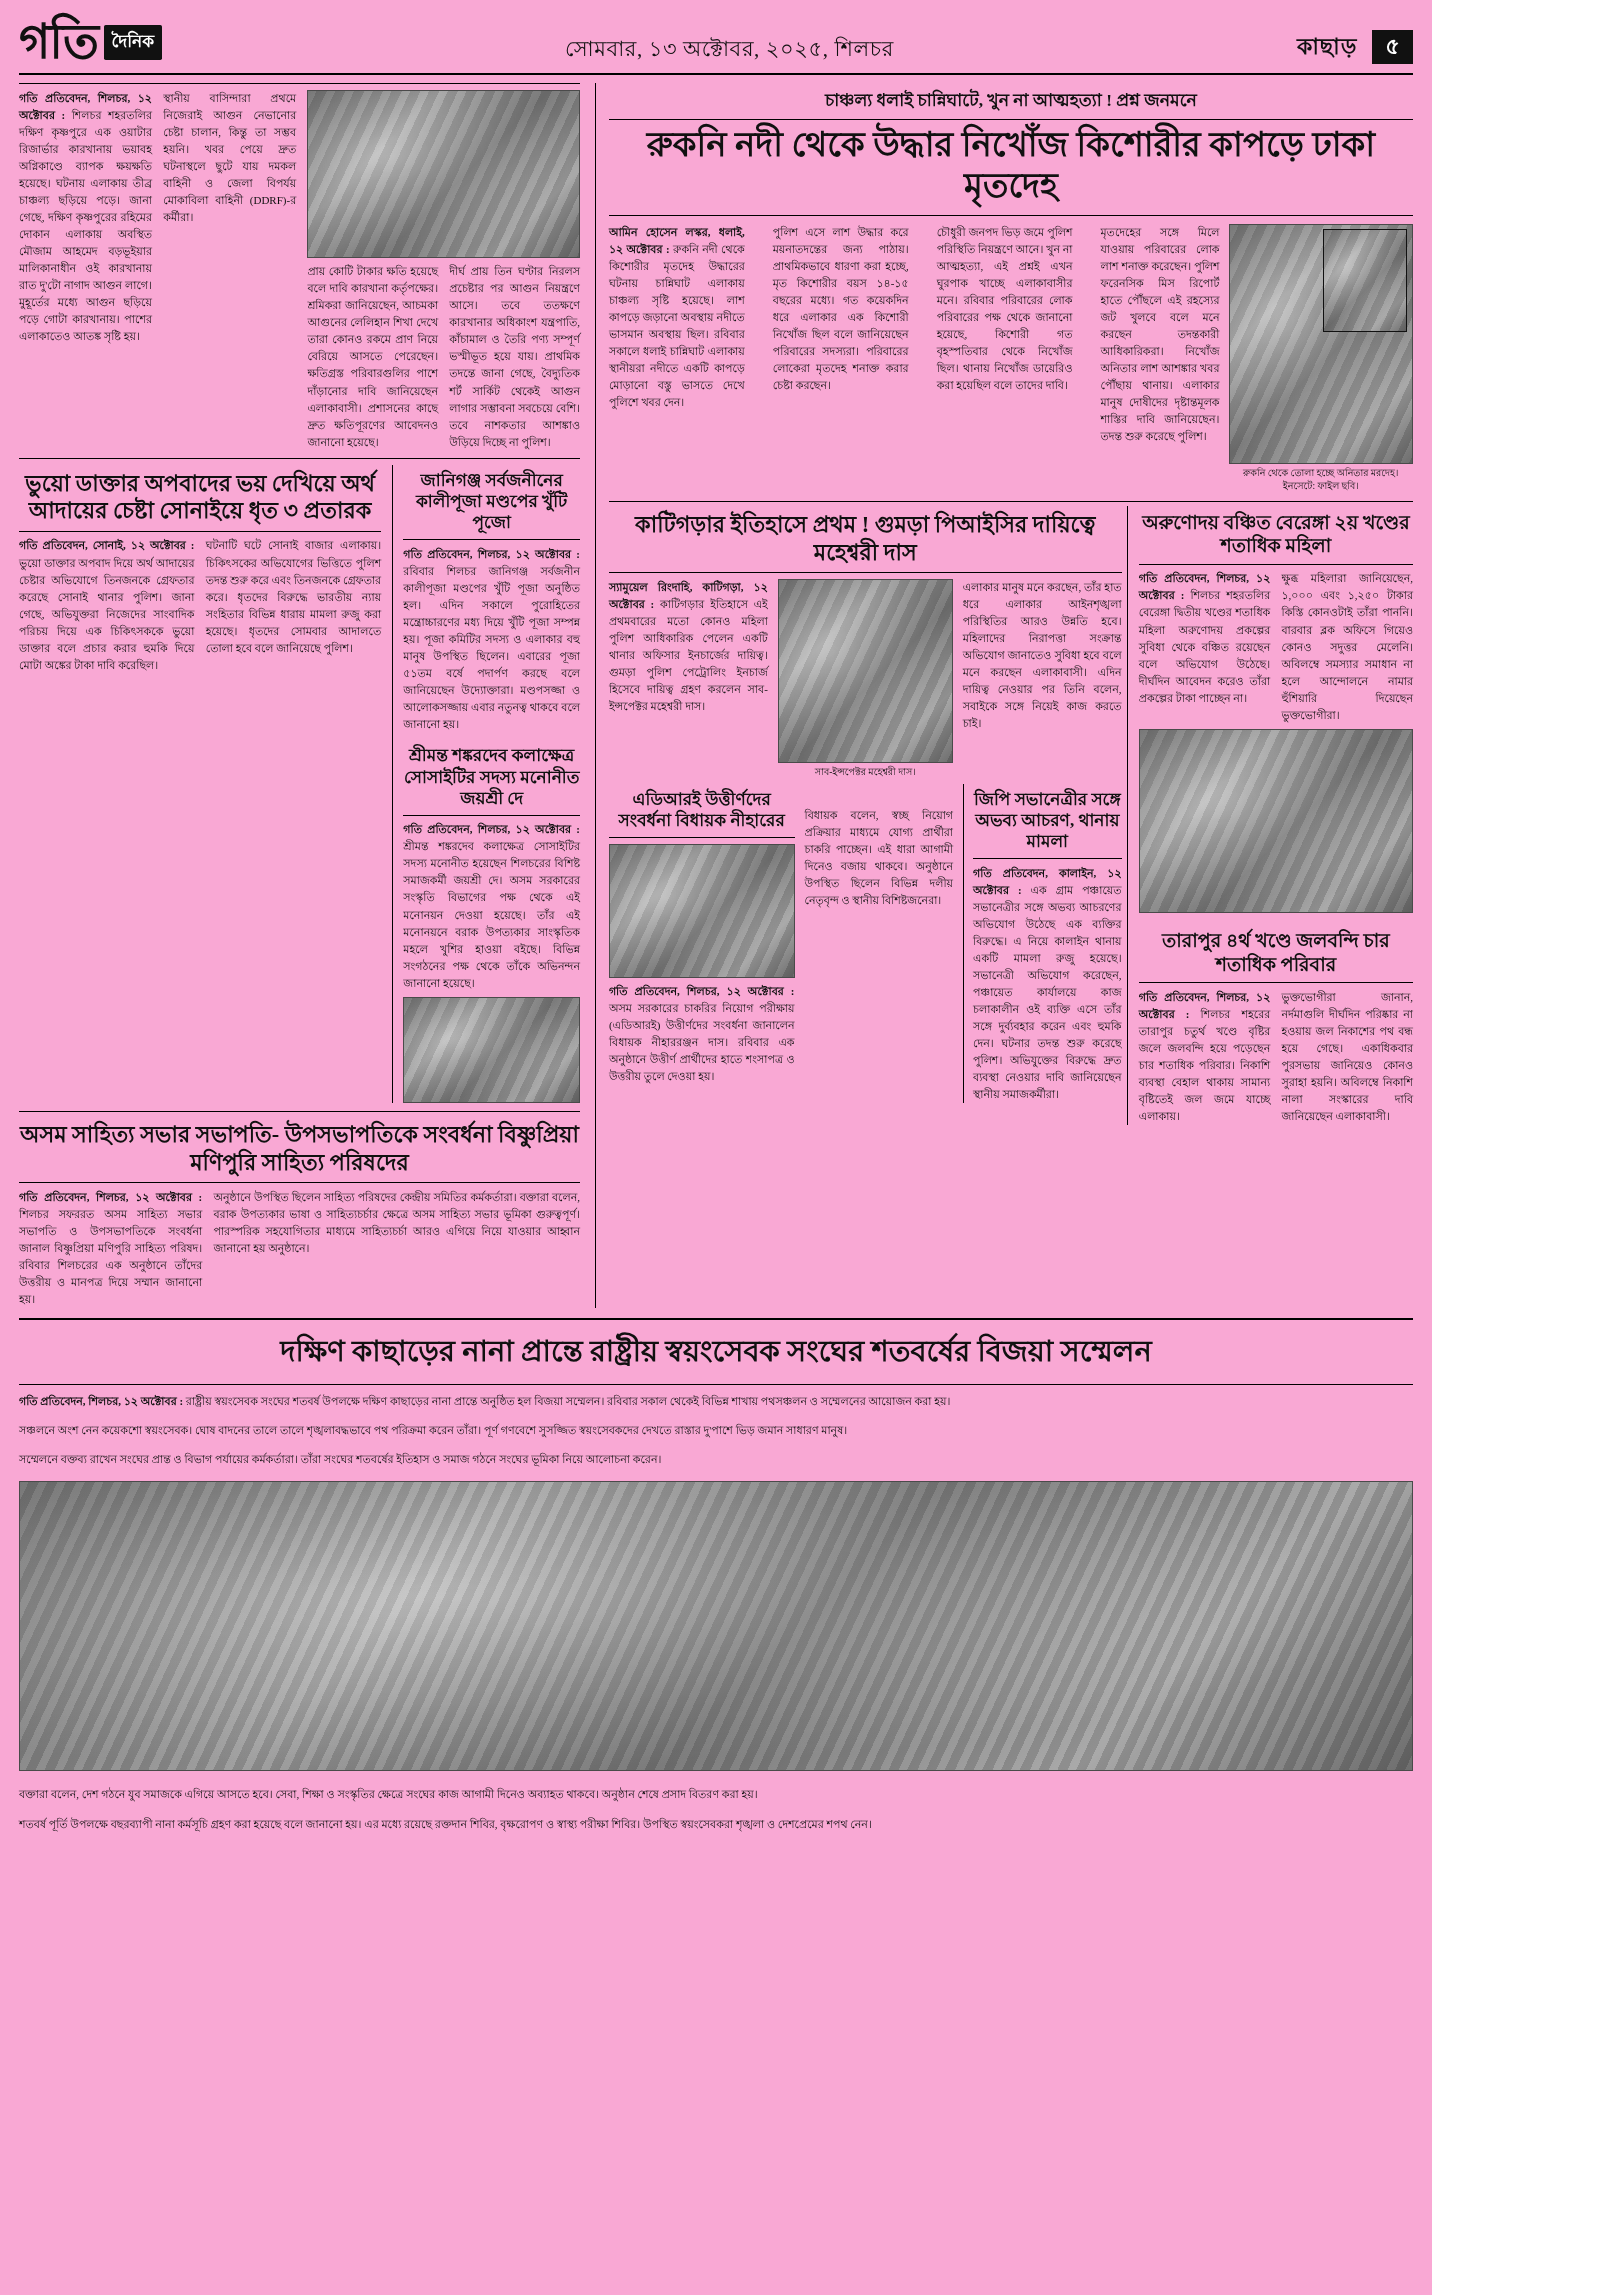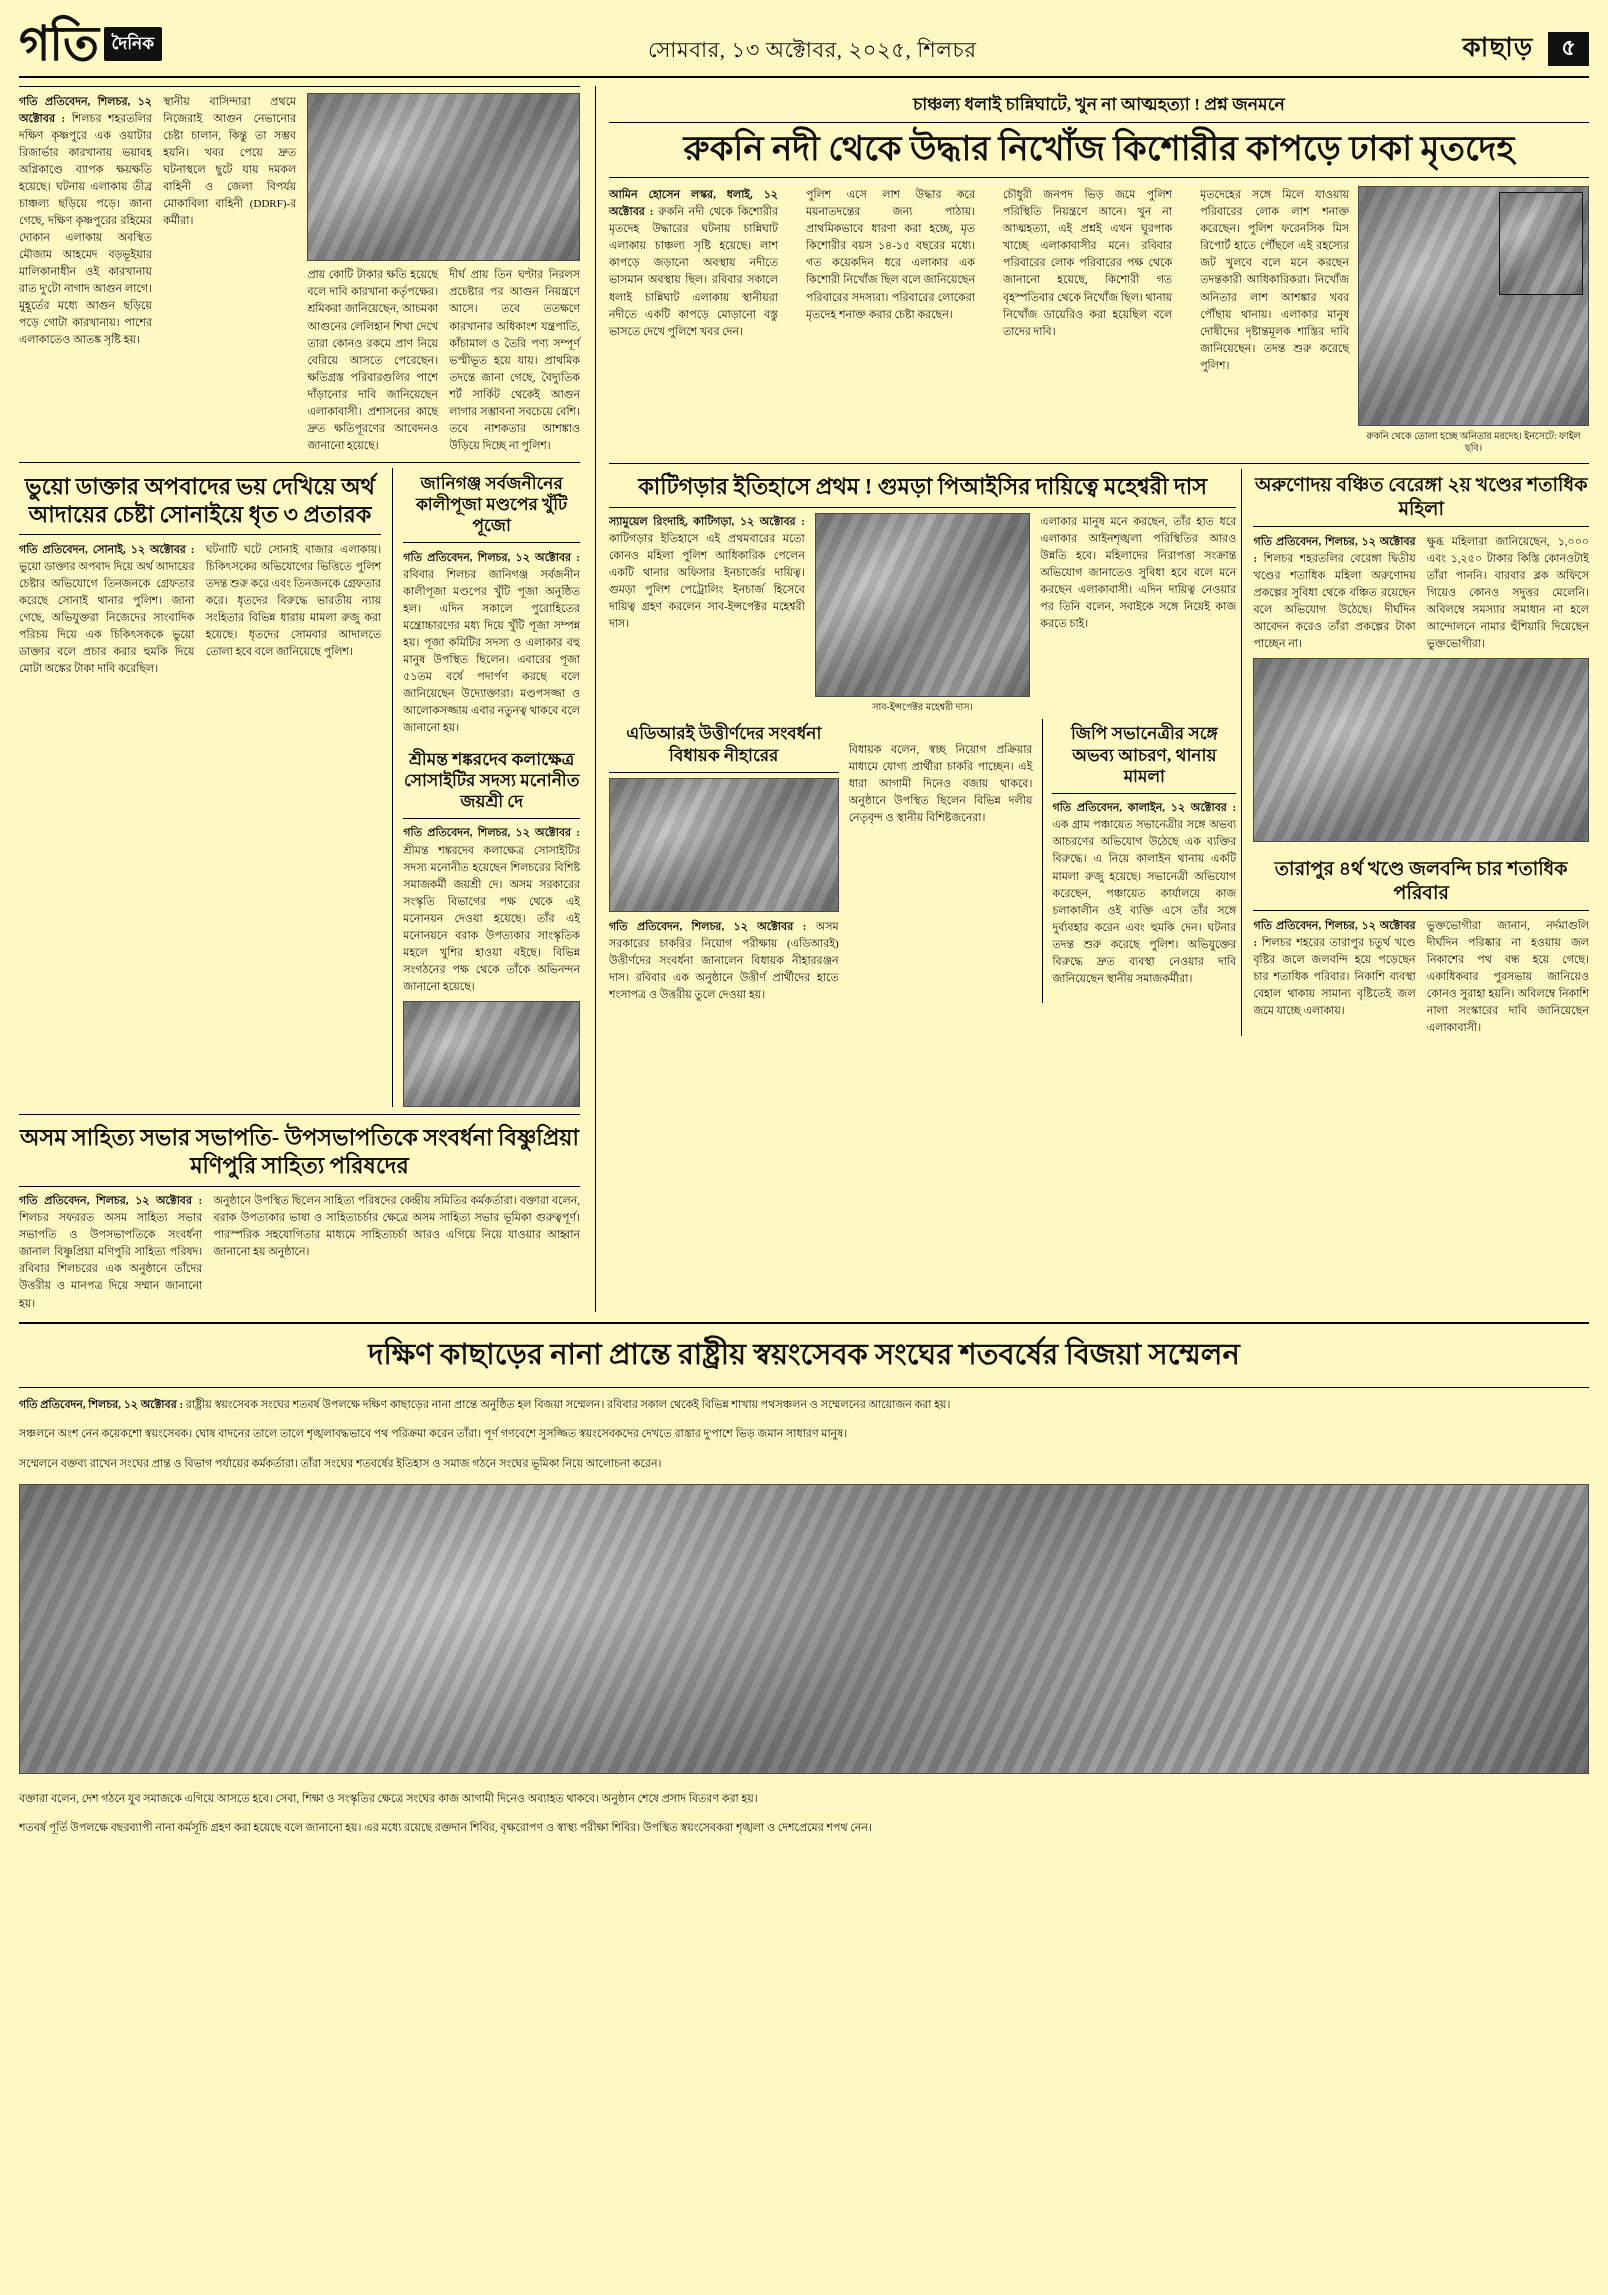--- a/index.html
+++ b/index.html
@@ -4,23 +4,23 @@
 <style>
   * { box-sizing: border-box; }
   html, body { margin:0; padding:0; }
   body {
     width: 1608px;
     background: #ffffff;
     font-family: "Liberation Serif", "DejaVu Serif", serif;
     color: #111;
   }
   .page {
-    width: 1608px;
+    width: 1432px;
     min-height: 2295px;
-    background: #fef9c3;
+    background: #f9a8d4;
     padding: 15.6px 19px 11.2px 19px;
   }
   
   .masthead {
     display: flex;
     align-items: center;
     border-bottom: 2.8px solid #000;
     padding-bottom: 5.6px;
   }
   .logo-wrap { display:flex; align-items:flex-end; gap:5.6px; }
@@ -36,21 +36,21 @@
     padding: 3.4px 7.8px; border-radius: 1.7px; margin-bottom: 3.4px;
   }
   .masthead-date {
     flex: 1;
     text-align: center;
     font-size: 21px;
     letter-spacing: 0.6px;
     padding-top: 17px;
   }
   .masthead-right { display:flex; align-items:center; gap: 14.5px; padding-top: 11.2px;}
-  .edition { font-size: 26px; font-weight:700; letter-spacing: 1.1px;}
+  .edition { font-size: 22px; font-weight:700; letter-spacing: 1.1px;}
   .pagenum {
     background:#111; color:#fff; font-size: 22.3px; font-weight:700;
     width: 41px; height: 34px; display:flex; align-items:center; justify-content:center;
   }
   
   .rule { border-top: 1.7px solid #000; }
   .thin-rule { border-top: 0.6px solid #000; }
   .headline {
     font-weight: 700;
     text-align: center;

